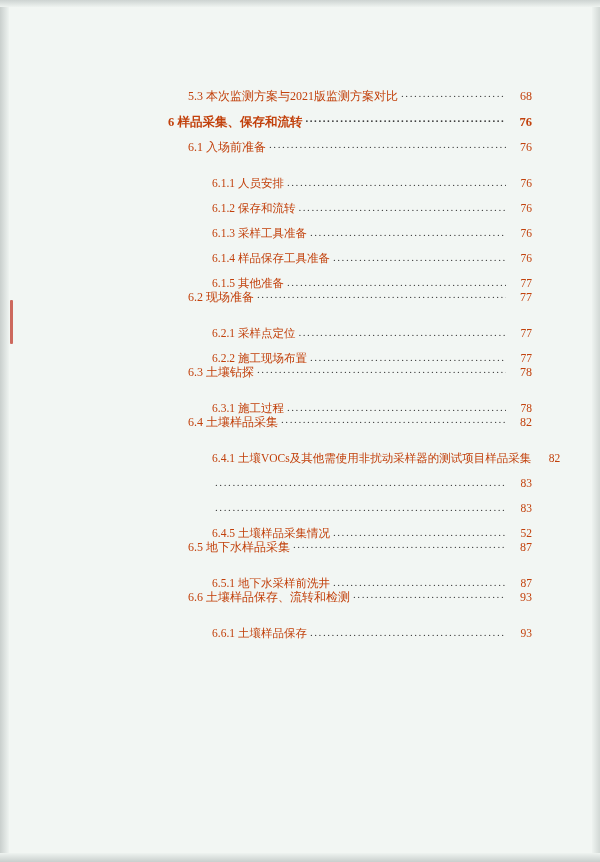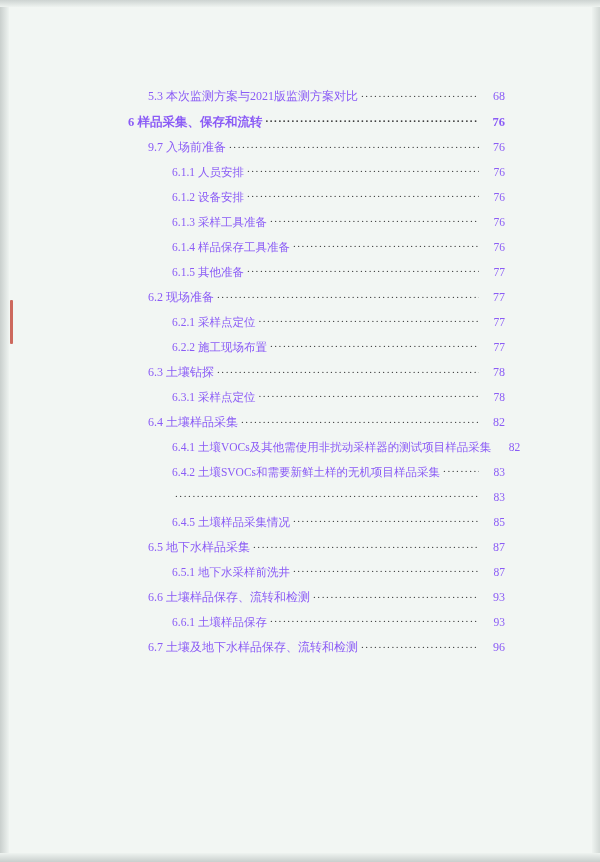--- a/index.html
+++ b/index.html
@@ -54,26 +54,27 @@
   .toc {
     position: absolute;
     left: 0;
     top: 88px;
     width: 600px;
   }
   .toc-row {
     display: flex;
     align-items: baseline;
     font-size: 11.5px;
-    color: #8b5cf6;
+    color: #c2410c;
     line-height: 1.0;
     height: 25px;
-    padding-right: 95px;
+    padding-right: 68px;
     box-sizing: border-box;
     white-space: nowrap;
+    margin-left: 40px;
   }
   .toc-row .label {
     flex: 0 0 auto;
   }
   .toc-row .leader {
     flex: 1 1 auto;
     margin: 0 2px 0 3px;
     position: relative;
     overflow: hidden;
     height: 1em;
@@ -91,21 +92,21 @@
   .toc-row .page-num {
     flex: 0 0 auto;
     width: 24px;
     text-align: right;
   }
 
   
   .lvl-h1 { padding-left: 128px; font-weight: bold; font-size: 12.5px; }
   .lvl-h1 .page-num { font-weight: bold; }
   .lvl-1  { padding-left: 148px; font-size: 12px; }
-  .lvl-2  { padding-left: 172px; font-size: 11.5px; }
+  .lvl-2  { padding-left: 172px; font-size: 11.5px; align-items: flex-end; }
 
   .toc-row.lvl-h1 { height: 26px; justify-content: space-between; }
 </style>
 </head>
 <body>
 
 <div class="page">
   <div class="page-edge-left"></div>
   <div class="page-edge-right"></div>
   <div class="page-edge-top"></div>
@@ -117,31 +118,31 @@
         <span class="label">5.3 本次监测方案与2021版监测方案对比</span>
         <span class="leader"></span>
         <span class="page-num">68</span>
       </div>
       <div class="toc-row lvl-h1">
         <span class="label">6 样品采集、保存和流转</span>
         <span class="leader"></span>
         <span class="page-num">76</span>
       </div>
       <div class="toc-row lvl-1">
-        <span class="label">9.7 入场前准备</span>
+        <span class="label">6.1 入场前准备</span>
         <span class="leader"></span>
         <span class="page-num">76</span>
       </div>
       <div class="toc-row lvl-2">
         <span class="label">6.1.1 人员安排</span>
         <span class="leader"></span>
         <span class="page-num">76</span>
       </div>
       <div class="toc-row lvl-2">
-        <span class="label">6.1.2 设备安排</span>
+        <span class="label">6.1.2 保存和流转</span>
         <span class="leader"></span>
         <span class="page-num">76</span>
       </div>
       <div class="toc-row lvl-2">
         <span class="label">6.1.3 采样工具准备</span>
         <span class="leader"></span>
         <span class="page-num">76</span>
       </div>
       <div class="toc-row lvl-2">
         <span class="label">6.1.4 样品保存工具准备</span>
@@ -167,67 +168,61 @@
         <span class="label">6.2.2 施工现场布置</span>
         <span class="leader"></span>
         <span class="page-num">77</span>
       </div>
       <div class="toc-row lvl-1">
         <span class="label">6.3 土壤钻探</span>
         <span class="leader"></span>
         <span class="page-num">78</span>
       </div>
       <div class="toc-row lvl-2">
-        <span class="label">6.3.1 采样点定位</span>
+        <span class="label">6.3.1 施工过程</span>
         <span class="leader"></span>
         <span class="page-num">78</span>
       </div>
       <div class="toc-row lvl-1">
         <span class="label">6.4 土壤样品采集</span>
         <span class="leader"></span>
         <span class="page-num">82</span>
       </div>
       <div class="toc-row lvl-2">
         <span class="label">6.4.1 土壤VOCs及其他需使用非扰动采样器的测试项目样品采集</span>
         <span class="leader"></span>
         <span class="page-num">82</span>
       </div>
       <div class="toc-row lvl-2">
-        <span class="label">6.4.2 土壤SVOCs和需要新鲜土样的无机项目样品采集</span>
         <span class="leader"></span>
         <span class="page-num">83</span>
       </div>
       <div class="toc-row lvl-2">
         <span class="leader"></span>
         <span class="page-num">83</span>
       </div>
       <div class="toc-row lvl-2">
         <span class="label">6.4.5 土壤样品采集情况</span>
         <span class="leader"></span>
-        <span class="page-num">85</span>
+        <span class="page-num">52</span>
       </div>
       <div class="toc-row lvl-1">
         <span class="label">6.5 地下水样品采集</span>
         <span class="leader"></span>
         <span class="page-num">87</span>
       </div>
       <div class="toc-row lvl-2">
         <span class="label">6.5.1 地下水采样前洗井</span>
         <span class="leader"></span>
         <span class="page-num">87</span>
       </div>
       <div class="toc-row lvl-1">
         <span class="label">6.6 土壤样品保存、流转和检测</span>
         <span class="leader"></span>
         <span class="page-num">93</span>
       </div>
       <div class="toc-row lvl-2">
         <span class="label">6.6.1 土壤样品保存</span>
         <span class="leader"></span>
         <span class="page-num">93</span>
-      </div>
-      <div class="toc-row lvl-1">
-        <span class="label">6.7 土壤及地下水样品保存、流转和检测</span>
-        <span class="leader"></span>
-        <span class="page-num">96</span>
       </div>
     </div>
 </div>
 
 </body></html>

